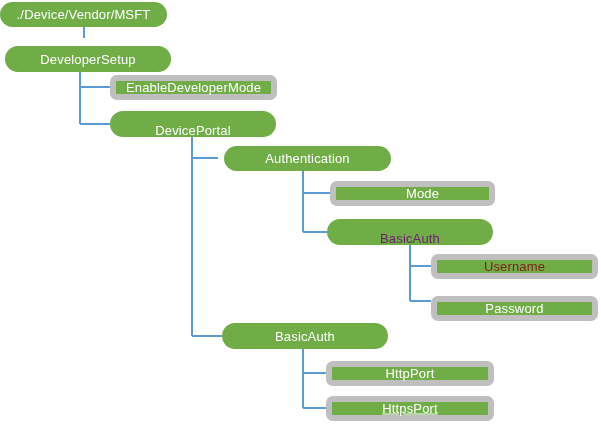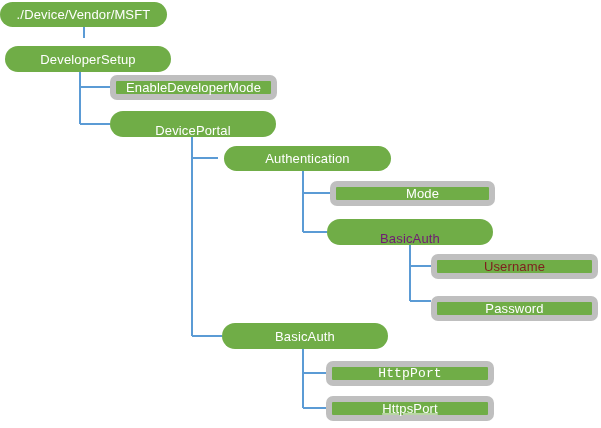--- a/index.html
+++ b/index.html
@@ -103,21 +103,21 @@
       </div>
       <div class="node rect" style="left: 431px; top: 254px; width: 167px; height: 25px; background: rgb(112, 173, 71); color: #7f1d1d; border-color: rgb(191, 191, 191);">
         <span class="node-label">Username</span>
       </div>
       <div class="node rect" style="left: 431px; top: 296px; width: 167px; height: 25px; background: rgb(112, 173, 71); color: rgb(255, 255, 255); border-color: rgb(191, 191, 191);">
         <span class="node-label">Password</span>
       </div>
       <div class="node pill" style="left: 222px; top: 323px; width: 166px; height: 26px; background: rgb(112, 173, 71); color: rgb(255, 255, 255);">
         <span class="node-label">BasicAuth</span>
       </div>
-      <div class="node rect" style="left: 326px; top: 361px; width: 168px; height: 25px; background: rgb(112, 173, 71); color: rgb(255, 255, 255); border-color: rgb(191, 191, 191); font-family: Liberation Mono, monospace;">
+      <div class="node rect" style="left: 326px; top: 361px; width: 168px; height: 25px; background: rgb(112, 173, 71); color: rgb(255, 255, 255); border-color: rgb(191, 191, 191);">
         <span class="node-label">HttpPort</span>
       </div>
       <div class="node rect" style="left: 326px; top: 396px; width: 168px; height: 25px; background: rgb(112, 173, 71); color: rgb(255, 255, 255); border-color: rgb(191, 191, 191); text-decoration: underline;">
         <span class="node-label">HttpsPort</span>
       </div>
     </div>
 
 </div>
 
 </body></html>

